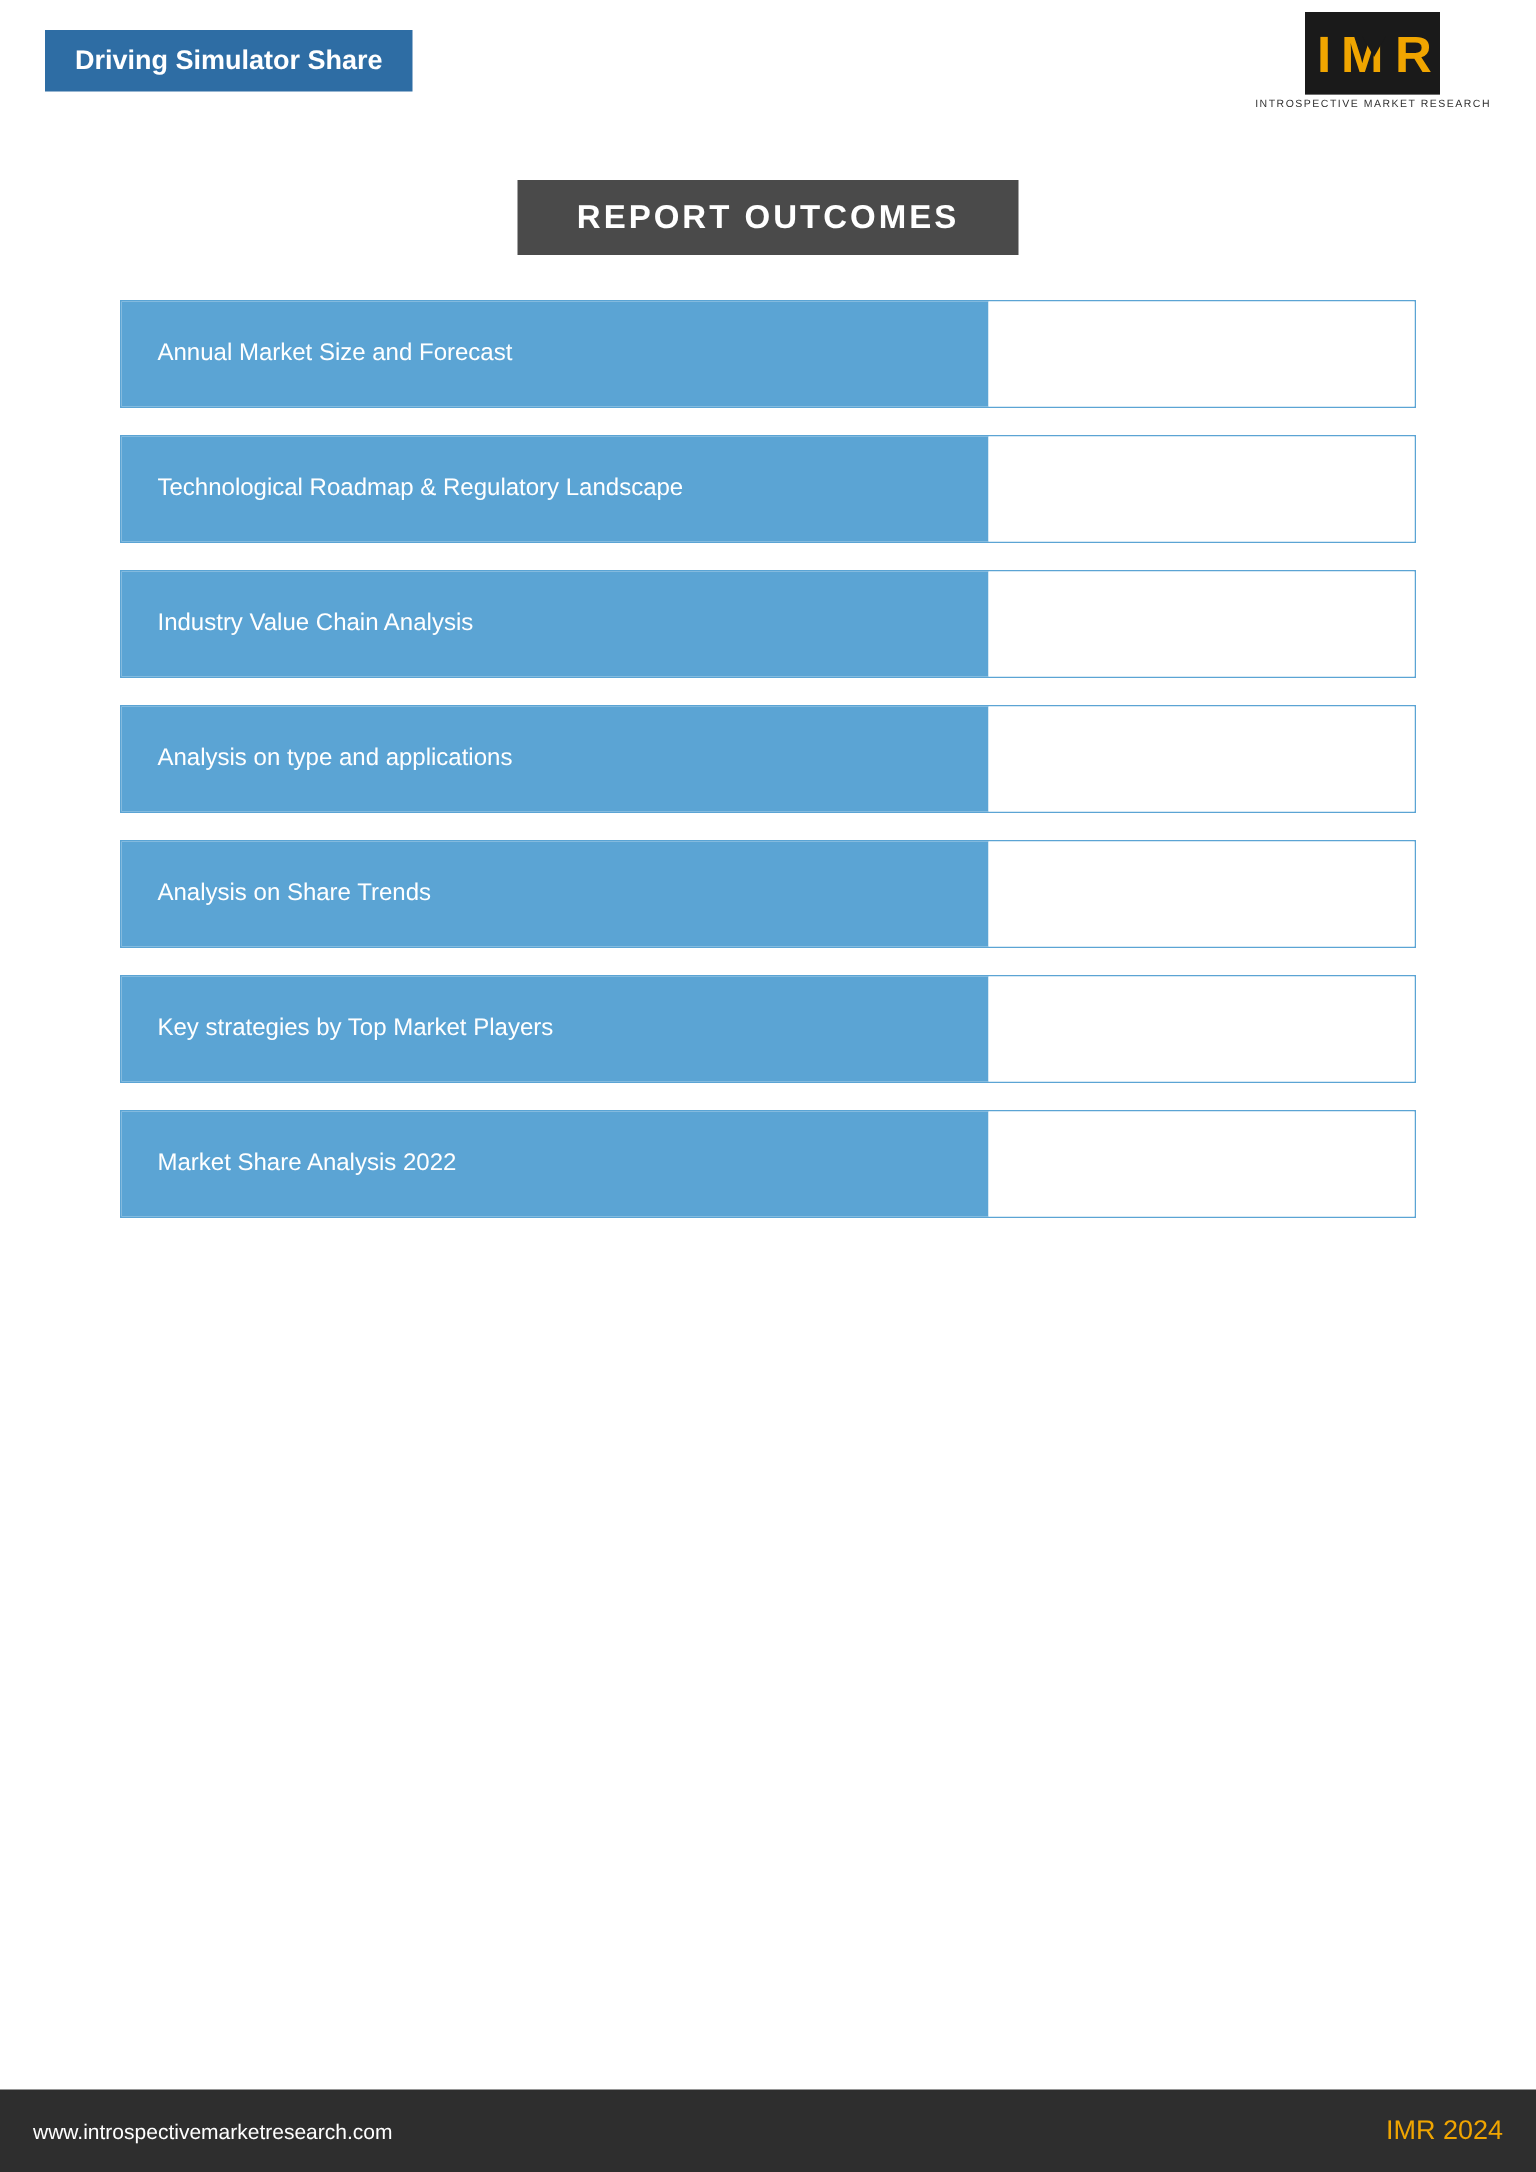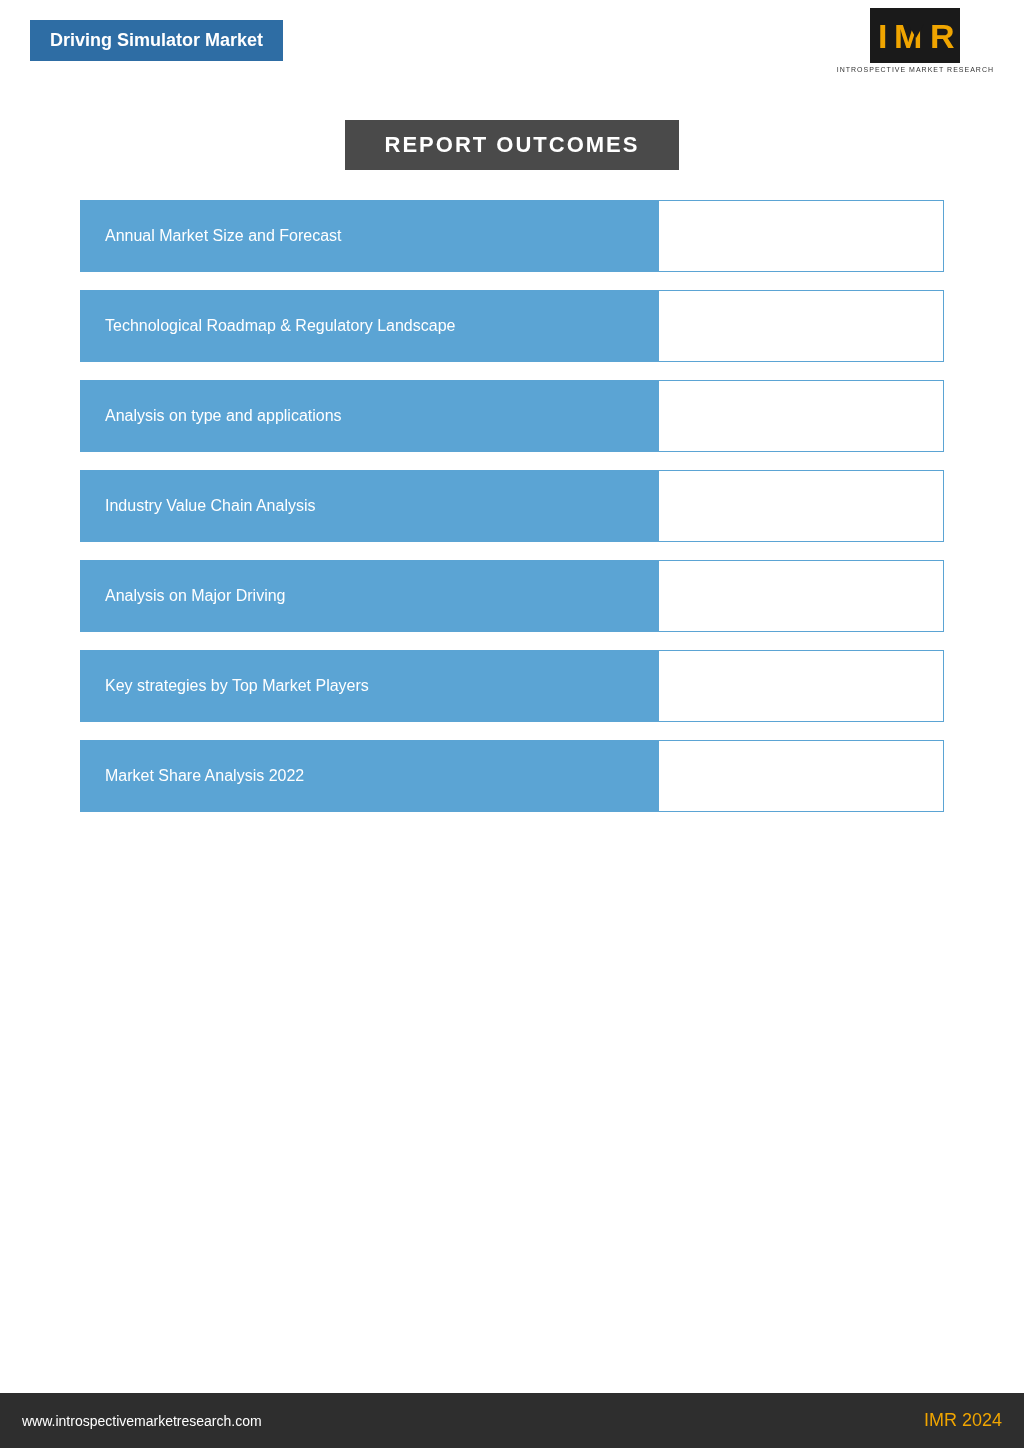--- a/index.html
+++ b/index.html
@@ -151,21 +151,21 @@
       color: #f0a500;
       font-size: 18px;
       font-weight: normal;
     }
   </style>
 </head>
 <body>
 
 <div class="header">
   <div class="header-title-box">
-    <span class="header-title">Driving Simulator Market</span>
+    <span class="header-title">Driving Simulator Share</span>
   </div>
   <div class="logo-area">
     <div class="logo-box">
 
       <svg width="90" height="55" viewBox="0 0 90 55" xmlns="http://www.w3.org/2000/svg">
         <rect width="90" height="55" fill="#1a1a1a"></rect>
 
         <text x="8" y="40" font-family="Arial" font-size="34" font-weight="bold" fill="#f0a500">I</text>
 
         <text x="24" y="40" font-family="Arial" font-size="34" font-weight="bold" fill="#f0a500">M</text>
@@ -195,33 +195,33 @@
         <div class="outcome-right-box"></div>
       </div>
       <div class="outcome-row">
         <div class="outcome-label-box">
           <span class="outcome-label">Technological Roadmap &amp; Regulatory Landscape</span>
         </div>
         <div class="outcome-right-box"></div>
       </div>
       <div class="outcome-row">
         <div class="outcome-label-box">
+          <span class="outcome-label">Industry Value Chain Analysis</span>
+        </div>
+        <div class="outcome-right-box"></div>
+      </div>
+      <div class="outcome-row">
+        <div class="outcome-label-box">
           <span class="outcome-label">Analysis on type and applications</span>
         </div>
         <div class="outcome-right-box"></div>
       </div>
       <div class="outcome-row">
         <div class="outcome-label-box">
-          <span class="outcome-label">Industry Value Chain Analysis</span>
-        </div>
-        <div class="outcome-right-box"></div>
-      </div>
-      <div class="outcome-row">
-        <div class="outcome-label-box">
-          <span class="outcome-label">Analysis on Major Driving</span>
+          <span class="outcome-label">Analysis on Share Trends</span>
         </div>
         <div class="outcome-right-box"></div>
       </div>
       <div class="outcome-row">
         <div class="outcome-label-box">
           <span class="outcome-label">Key strategies by Top Market Players</span>
         </div>
         <div class="outcome-right-box"></div>
       </div>
       <div class="outcome-row">

